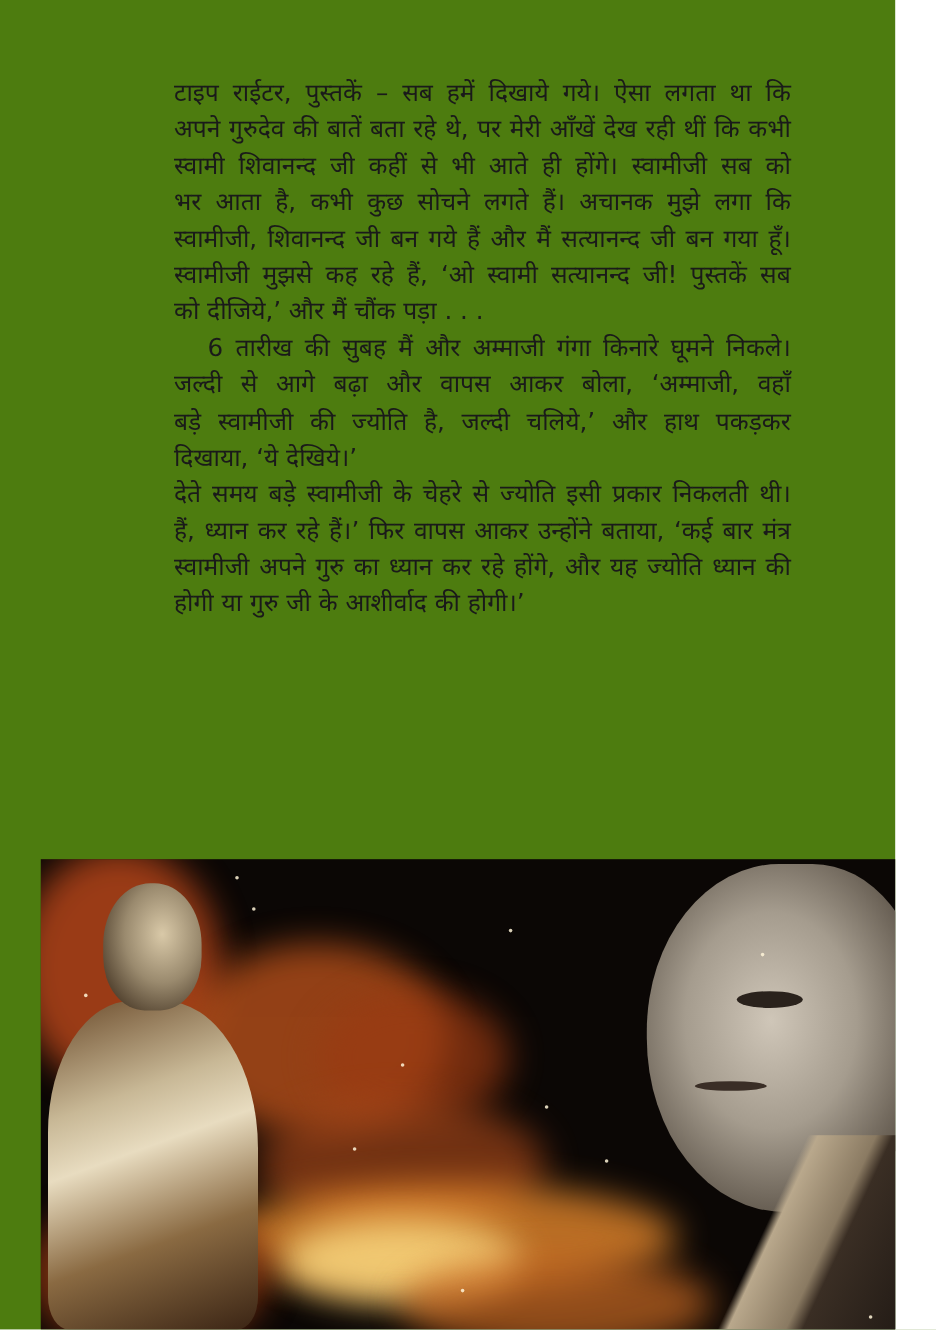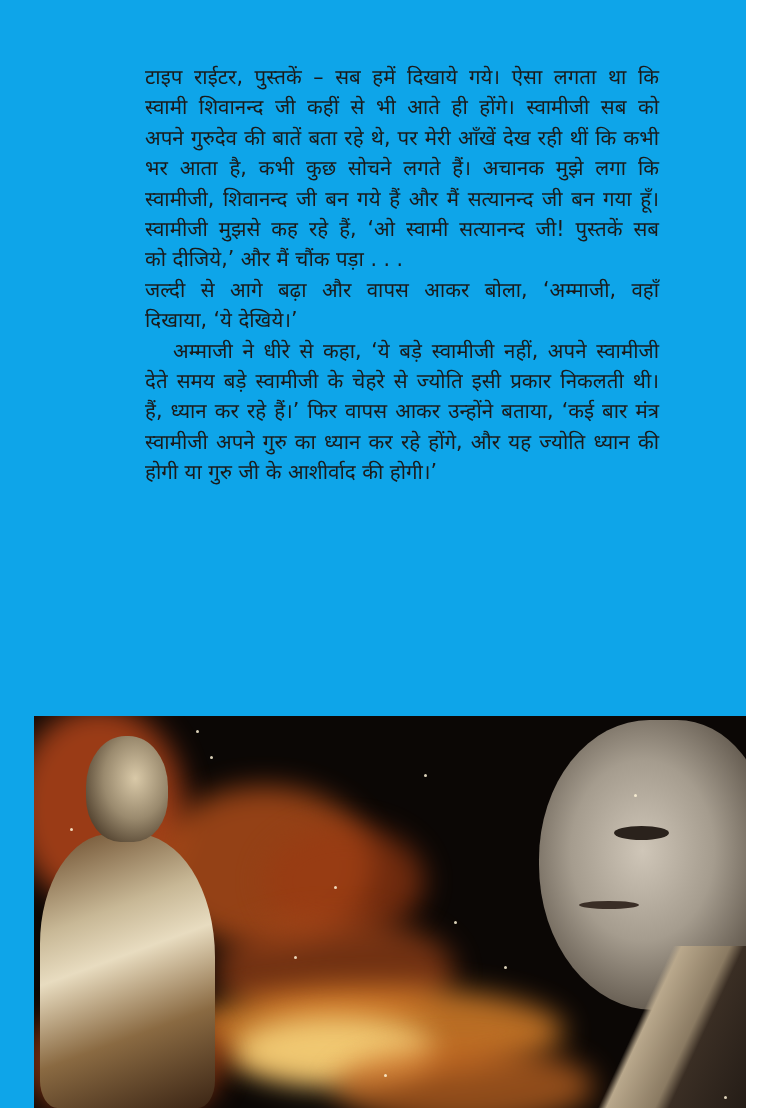--- a/index.html
+++ b/index.html
@@ -12,21 +12,21 @@
       height: 1108px;
       position: relative;
       overflow: hidden;
       font-family: "DejaVu Sans", "Liberation Sans", sans-serif;
       color: #1a1a1a;
     }
     .page {
       position: absolute;
       left: 0; top: 0;
       width: 746px; height: 1108px;
-      background: #0ea5e9;
+      background: #4d7c0f;
     }
     .text-block {
       position: absolute;
       left: 145px;
       top: 62px;
       width: 514px;
     }
     .line {
       display: block;
       height: 30.4px;
@@ -115,35 +115,36 @@
   </style>
 </head>
 <body>
 
 <div class="page">
 
   <div class="text-block">
 
     <div>
       <span class="line">टाइप राईटर, पुस्तकें – सब हमें दिखाये गये। ऐसा लगता था कि</span>
+      <span class="line">अपने गुरुदेव की बातें बता रहे थे, पर मेरी आँखें देख रही थीं कि कभी</span>
       <span class="line">स्वामी शिवानन्द जी कहीं से भी आते ही होंगे। स्वामीजी सब को</span>
-      <span class="line">अपने गुरुदेव की बातें बता रहे थे, पर मेरी आँखें देख रही थीं कि कभी</span>
       <span class="line">भर आता है, कभी कुछ सोचने लगते हैं। अचानक मुझे लगा कि</span>
       <span class="line">स्वामीजी, शिवानन्द जी बन गये हैं और मैं सत्यानन्द जी बन गया हूँ।</span>
       <span class="line">स्वामीजी मुझसे कह रहे हैं, ‘ओ स्वामी सत्यानन्द जी! पुस्तकें सब</span>
       <span class="line last">को दीजिये,’ और मैं चौंक पड़ा . . .</span>
     </div>
 
     <div>
+      <span class="line indent">6 तारीख की सुबह मैं और अम्माजी गंगा किनारे घूमने निकले।</span>
       <span class="line">जल्दी से आगे बढ़ा और वापस आकर बोला, ‘अम्माजी, वहाँ</span>
+      <span class="line">बड़े स्वामीजी की ज्योति है, जल्दी चलिये,’ और हाथ पकड़कर</span>
       <span class="line last">दिखाया, ‘ये देखिये।’</span>
     </div>
 
     <div>
-      <span class="line indent">अम्माजी ने धीरे से कहा, ‘ये बड़े स्वामीजी नहीं, अपने स्वामीजी</span>
       <span class="line">देते समय बड़े स्वामीजी के चेहरे से ज्योति इसी प्रकार निकलती थी।</span>
       <span class="line">हैं, ध्यान कर रहे हैं।’ फिर वापस आकर उन्होंने बताया, ‘कई बार मंत्र</span>
       <span class="line">स्वामीजी अपने गुरु का ध्यान कर रहे होंगे, और यह ज्योति ध्यान की</span>
       <span class="line last">होगी या गुरु जी के आशीर्वाद की होगी।’</span>
     </div>
   </div>
 
   <div class="illustration">
 
     <div class="nebula" style="left:-20px; top:-10px; width:170px; height:200px; background:#b4451a; opacity:0.85;"></div>

